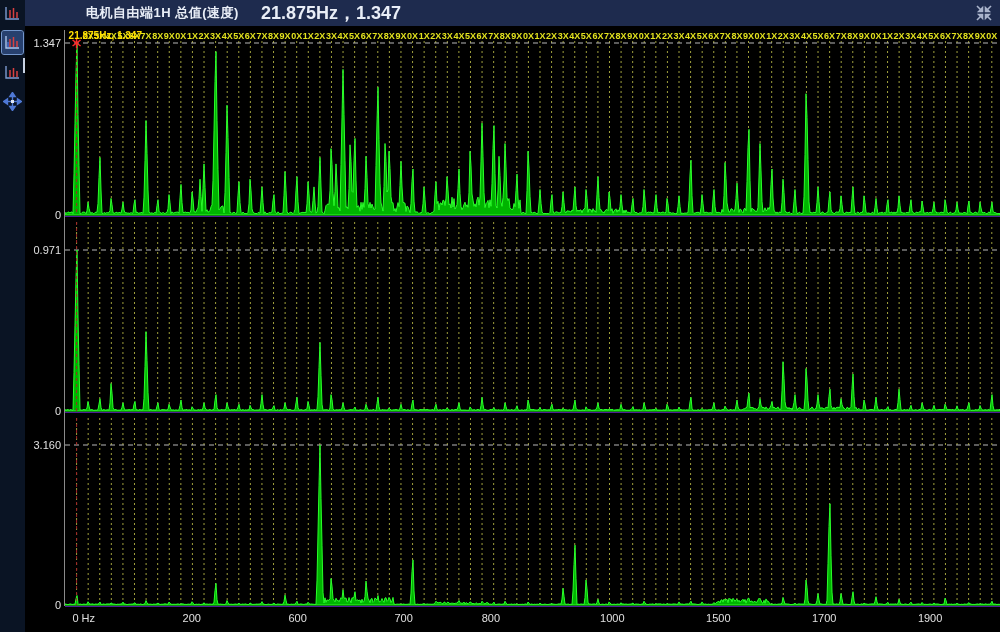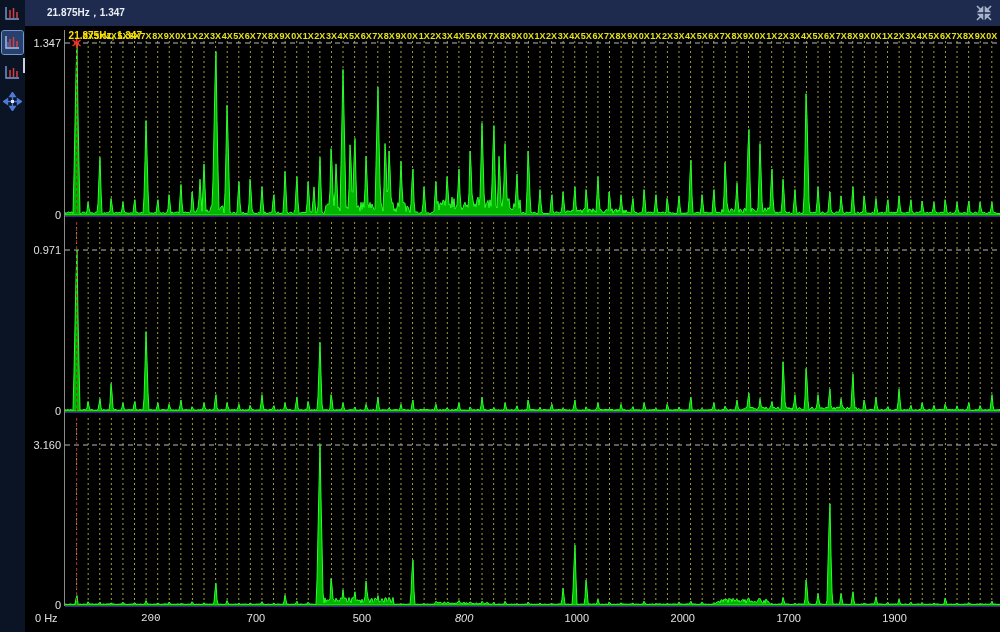--- a/index.html
+++ b/index.html
@@ -2,42 +2,43 @@
 <html><head>
 <meta charset="utf-8">
 <style>
   html,body{margin:0;padding:0;background:#000;}
   #app{position:relative;width:1000px;height:632px;background:#000;overflow:hidden;
        font-family:"Liberation Sans", sans-serif;}
   
   #titlebar{position:absolute;left:25px;top:0;width:975px;height:26px;background:#1e2b4e;
             display:flex;align-items:center;}
   #titlebar .title{color:#e9eef7;font-size:13px;font-weight:bold;margin-left:61px;letter-spacing:.5px;}
-  #titlebar .readout{color:#e9eef7;font-size:10px;font-weight:bold;margin-left:22px;}
+  #titlebar .readout{color:#e9eef7;font-size:18px;font-weight:bold;margin-left:22px;}
   #collapse-btn{position:absolute;right:7px;top:4px;width:18px;height:18px;cursor:pointer;}
   
   #sidebar{position:absolute;left:0;top:0;width:25px;height:632px;background:#0a1424;}
   .side-icon{position:absolute;left:2px;width:21px;height:23px;display:flex;align-items:center;
              justify-content:center;border-radius:2px;}
   .side-icon.selected{background:#27406e;outline:1px solid #7396cc;}
   #splitter{position:absolute;left:23px;top:58px;width:2px;height:15px;background:#c8d2e2;}
   
   #chart-area{position:absolute;left:25px;top:26px;width:975px;height:606px;background:#000;}
   .panel{position:absolute;left:40px;width:935px;border-bottom:1px solid #4c1d95;}
   .panel svg{display:block;}
   #axis-line{position:absolute;left:39px;top:4px;width:1px;height:576px;background:#8a8a8a;}
   .ylab{position:absolute;width:36px;text-align:right;color:#e0e0e0;font-size:11px;left:0;}
-  .xlab{position:absolute;top:586px;width:60px;text-align:left;color:#e0e0e0;font-size:11px;}
+  .xlab{position:absolute;top:586px;width:60px;text-align:right;color:#e0e0e0;font-size:11px;}
 </style>
 </head>
 <body>
 
 <div id="app">
 
   <div id="titlebar">
+    <span class="title">电机自由端1H 总值(速度)</span>
     <span class="readout">21.875Hz，1.347</span>
     <svg id="collapse-btn" viewBox="0 0 18 18">
       <g stroke="#aab4cc" stroke-width="1.6" fill="#aab4cc">
         <line x1="2" y1="2" x2="6.5" y2="6.5"></line>
           <polygon points="7.5,7.5 7.5,3.8 3.8,7.5"></polygon>
         <line x1="16" y1="2" x2="11.5" y2="6.5"></line>
           <polygon points="10.5,7.5 10.5,3.8 14.2,7.5"></polygon>
         <line x1="2" y1="16" x2="6.5" y2="11.5"></line>
           <polygon points="7.5,10.5 3.8,10.5 7.5,14.2"></polygon>
         <line x1="16" y1="16" x2="11.5" y2="11.5"></line>
@@ -454,23 +455,23 @@
             <line x1="926.8" y1="2" x2="926.8" y2="189"></line>
           </g>
           <line x1="0" x2="935" y1="29" y2="29" stroke="#b8b8b8" stroke-dasharray="5,4" stroke-width="1"></line>
           <path d="M0,189L0,188L1,188.1L2,188.5L3,188.6L4,188.3L5,187.9L6,188.1L7,188.4L8,188.4L9,188.1L10,188.2L11,182.8L12,179.5L13,187.4L14,188.5L15,187.9L16,188.3L17,188.5L18,188.2L19,188L20,188.3L21,188.3L22,188.1L23,185.7L24,187.4L25,188L26,188.2L27,187.9L28,187.9L29,188.5L30,188.1L31,188L32,188.2L33,188.1L34,187.4L35,186L36,188.3L37,188.4L38,188.1L39,187.9L40,188.5L41,188.1L42,187.9L43,188L44,187.9L45,188.1L46,186.8L47,187.7L48,187.9L49,188.2L50,188L51,188.6L52,188.3L53,188.1L54,188.4L55,188L56,188.1L57,187.7L58,186.1L59,188L60,187.9L61,188.3L62,188.6L63,188.4L64,188.2L65,188.2L66,188.2L67,188L68,188.1L69,187.4L70,186.7L71,188.1L72,188.6L73,187.9L74,188.6L75,188.1L76,187.9L77,188.6L78,188.4L79,188.1L80,187.5L81,184.5L82,186.9L83,188.2L84,188.1L85,188.3L86,188L87,188.6L88,188.2L89,188L90,188.3L91,188.1L92,187.8L93,187L94,187.9L95,188.4L96,188.4L97,188.1L98,188.4L99,187.9L100,187.9L101,187.9L102,188.3L103,188.1L104,186L105,187.3L106,188.2L107,188.3L108,188.3L109,188.2L110,188.3L111,188.3L112,188.1L113,187.9L114,188.2L115,188.4L116,187.8L117,187.9L118,187.9L119,188.2L120,188.5L121,188.2L122,188.6L123,187.9L124,188.4L125,188.1L126,188L127,185.7L128,186.9L129,188.5L130,188.6L131,188.1L132,188.3L133,188.4L134,188L135,188.5L136,188.6L137,188.1L138,188.2L139,186.7L140,188.1L141,188.2L142,187.9L143,188.3L144,188.2L145,188L146,188.2L147,188.3L148,188.1L149,186.2L150,174.5L151,167.4L152,183.7L153,188L154,188.4L155,188L156,188.2L157,188.3L158,188.3L159,188.5L160,188.4L161,187.7L162,184.5L163,186.7L164,188.1L165,188.5L166,188L167,188.4L168,188.3L169,188.3L170,188L171,188.1L172,188.3L173,188L174,187.1L175,188.2L176,188.4L177,188.2L178,188L179,188.4L180,187.9L181,188.1L182,188.4L183,188.5L184,188.4L185,186.9L186,187.7L187,188.2L188,188.5L189,188.2L190,188.4L191,188.1L192,188.1L193,188.2L194,188L195,188L196,187.6L197,185.6L198,187.8L199,188.2L200,188.5L201,188.5L202,188.6L203,188L204,188.2L205,188.5L206,188.3L207,188.5L208,187.7L209,187L210,188.2L211,188.6L212,188.2L213,187.9L214,188.3L215,188.1L216,188.4L217,188.3L218,188.1L219,185.6L220,179.1L221,184.2L222,188.5L223,187.9L224,188.5L225,188.4L226,188.2L227,188.1L228,188.5L229,188L230,188.4L231,186.8L232,185.2L233,188.2L234,188.5L235,188L236,188L237,188.1L238,188.4L239,188.4L240,188.2L241,187.9L242,188.1L243,186.2L244,187.4L245,188.3L246,187.9L247,188.2L248,188.1L249,188.4L250,188.3L251,188.4L252,164.1L253,117L254,69.9L255,29L256,82.2L257,129.2L258,176.3L259,187L260,181.8L261,186.4L262,183.8L263,184.5L264,184.1L265,182.8L266,162.5L267,170.1L268,182.5L269,184.2L270,185.9L271,182.2L272,184.5L273,184.2L274,185.8L275,183.8L276,181.7L277,182.7L278,173.8L279,182.1L280,182.4L281,181.9L282,186L283,185.5L284,181.5L285,184.3L286,186.8L287,181.7L288,182.3L289,181L290,175.7L291,184.7L292,183.7L293,184.4L294,184.7L295,183.9L296,187L297,183.2L298,186.3L299,185.2L300,180.6L301,165.1L302,175.2L303,182.2L304,184.2L305,186.7L306,183L307,182.4L308,186.4L309,185.4L310,181.9L311,183.1L312,184L313,179.5L314,185.7L315,185.8L316,184.8L317,182.5L318,184.9L319,186.3L320,182L321,181.7L322,185.4L323,184.3L324,181.4L325,183L326,186.5L327,185L328,181.4L329,188.1L330,188.3L331,188.5L332,187.9L333,188.4L334,188L335,188.3L336,187.9L337,188.5L338,188L339,188.1L340,188.4L341,188.3L342,188.3L343,188.2L344,188L345,188.5L346,177.1L347,155.7L348,143.9L349,174.9L350,188.2L351,188.5L352,188.2L353,188.1L354,188.6L355,188.2L356,188.4L357,188.3L358,187.9L359,187.7L360,188.4L361,188.1L362,188.2L363,187.9L364,188.5L365,187.9L366,188.5L367,188L368,188.4L369,187.9L370,186.9L371,185.2L372,186.4L373,186.7L374,186.8L375,186.4L376,186.4L377,187.6L378,187.8L379,186.1L380,186.2L381,187.9L382,186.6L383,186.1L384,186.9L385,187.8L386,187L387,187.4L388,187L389,187.7L390,187.3L391,187.2L392,187.1L393,186L394,184.5L395,186.6L396,187.4L397,187L398,187.5L399,186L400,188.1L401,186.6L402,187.2L403,187.8L404,186.8L405,186.1L406,186.2L407,187.8L408,187.2L409,188L410,187.8L411,186.7L412,187.6L413,188L414,187.5L415,187.7L416,187.7L417,185.2L418,186.4L419,187.5L420,188L421,186.8L422,186.8L423,186.7L424,188.3L425,188.1L426,188.2L427,188.4L428,187.2L429,186.1L430,188.4L431,188.5L432,188.3L433,188.1L434,188.1L435,188L436,188.4L437,188.2L438,188.1L439,188L440,185.2L441,187L442,188.3L443,188.5L444,188.2L445,188.4L446,188.1L447,188L448,188.6L449,188L450,188.2L451,188.4L452,187.8L453,188.5L454,188.6L455,188.2L456,188.5L457,188.2L458,188.3L459,188.5L460,187.9L461,188.1L462,188.4L463,186L464,187.1L465,188.5L466,188.1L467,188L468,188.5L469,188.3L470,188.1L471,188.6L472,187.9L473,188.5L474,188.2L475,187L476,188.3L477,188.3L478,188.5L479,188.2L480,188.1L481,188.3L482,188.5L483,188.4L484,188.4L485,188L486,188.1L487,187.6L488,188.3L489,188L490,188.5L491,188.2L492,188.5L493,187.9L494,188L495,187.9L496,188L497,183.1L498,172.3L499,180.2L500,188.1L501,188.2L502,188.4L503,187.9L504,188.3L505,188.6L506,188L507,188.6L508,174.9L509,148.6L510,129.1L511,162.3L512,188.5L513,188L514,188.4L515,188.3L516,187.9L517,188.2L518,188.2L519,188.5L520,181.6L521,164L522,172.9L523,186.2L524,188.2L525,187.9L526,188.3L527,188.2L528,188L529,188L530,187.9L531,188.6L532,186.4L533,183.3L534,187L535,188.6L536,188.4L537,188.2L538,188.1L539,188.5L540,188.4L541,187.9L542,188.3L543,188.6L544,185.9L545,186.9L546,188.2L547,188.4L548,188.3L549,188.2L550,188.2L551,188.6L552,187.9L553,188.2L554,188.2L555,188.2L556,186.7L557,188L558,187.9L559,188.1L560,188.3L561,187.9L562,188.3L563,188.3L564,188.2L565,188.1L566,188L567,187.8L568,186.9L569,188.5L570,188.3L571,187.9L572,188.2L573,188.1L574,188.2L575,188.6L576,188.2L577,188.1L578,187.9L579,185.2L580,186.9L581,188.1L582,188.4L583,188.5L584,188.4L585,187.9L586,188.4L587,187.9L588,188L589,188.4L590,188.4L591,187.7L592,188.1L593,187.9L594,187.9L595,187.9L596,187.9L597,188.5L598,188.1L599,188L600,188.4L601,188.4L602,187.6L603,188.1L604,188.1L605,188.1L606,188.3L607,188.2L608,188L609,187.9L610,188.1L611,188L612,188.5L613,187.8L614,185.9L615,187.8L616,188.1L617,188.1L618,188.1L619,188.5L620,188.1L621,188L622,187.9L623,187.9L624,188.2L625,186.6L626,185.2L627,187.9L628,187.9L629,188L630,188L631,188.2L632,188.4L633,188.5L634,188.4L635,188L636,188.1L637,185.9L638,187.5L639,188.4L640,188L641,188.1L642,188.5L643,188.2L644,188.1L645,188.6L646,188L647,188.6L648,187.7L649,186.5L650,187.9L651,186.8L652,186.2L653,185.7L654,185.2L655,187L656,184L657,183.8L658,186.2L659,183.1L660,184.5L661,183.6L662,183.3L663,186.7L664,182.2L665,183.4L666,183L667,185.9L668,182.3L669,183.7L670,185.4L671,183.9L672,183.2L673,185.7L674,184.2L675,186.2L676,185.1L677,184.3L678,183.2L679,185.7L680,183.4L681,187.2L682,184.4L683,182.3L684,182.2L685,185.8L686,185.2L687,185L688,186.7L689,185.4L690,185.6L691,186.3L692,186.2L693,184L694,182.2L695,183.3L696,184.2L697,186.8L698,187.2L699,184.3L700,187.3L701,182.9L702,185.1L703,185.1L704,186.3L705,187.9L706,188.3L707,187.8L708,188.3L709,188.5L710,188L711,188.4L712,188.4L713,188.1L714,188.1L715,188L716,188L717,187.1L718,181.4L719,184.7L720,188L721,187.9L722,188L723,188.1L724,188.1L725,188.5L726,188.6L727,188.5L728,188.3L729,188.1L730,187.1L731,188.2L732,188.5L733,188L734,187.9L735,188L736,188.1L737,188L738,188.1L739,188.4L740,183.1L741,164L742,171.4L743,184.7L744,187.9L745,188L746,188.1L747,188.4L748,188.4L749,188.5L750,188.4L751,188L752,184.4L753,177.6L754,184L755,188L756,187.9L757,188.1L758,188.4L759,188.3L760,188.3L761,188.5L762,184.3L763,147.3L764,110.4L765,87.8L766,139.2L767,176.1L768,188.1L769,187.9L770,188.4L771,188L772,187.9L773,188.4L774,188.3L775,185.5L776,177.6L777,182.9L778,188.2L779,188.4L780,188.3L781,188.1L782,188.4L783,188.4L784,188.6L785,188.4L786,188.3L787,181.7L788,175.7L789,185L790,188.4L791,188.3L792,188.3L793,188L794,188.5L795,188.6L796,188L797,187.9L798,188.5L799,187L800,187.8L801,188.1L802,188L803,188.5L804,188.2L805,188.1L806,188L807,187.9L808,187.9L809,188.2L810,185.3L811,180.7L812,185.8L813,188.5L814,187.9L815,187.9L816,188.1L817,188L818,188.3L819,188.5L820,188.3L821,188.1L822,187.2L823,186.3L824,188.5L825,188.1L826,188L827,188.2L828,188L829,188.2L830,188L831,187.9L832,188.5L833,187.1L834,183.3L835,186.3L836,188.3L837,188L838,188.5L839,188.4L840,187.9L841,188.1L842,188.3L843,188.6L844,188.2L845,187.3L846,186.1L847,188L848,188.5L849,188.3L850,188.4L851,188.2L852,188.1L853,188L854,187.9L855,188.3L856,188.2L857,186.4L858,187.5L859,188.5L860,188.2L861,188.4L862,188.4L863,188.4L864,188.2L865,188L866,188.2L867,188.5L868,188L869,186.9L870,188.2L871,187.9L872,188.1L873,187.9L874,188.3L875,188.4L876,188.6L877,188.5L878,188.1L879,188.1L880,182.2L881,184.4L882,188.4L883,188.6L884,187.9L885,188.4L886,188.1L887,188.1L888,188.6L889,188L890,188.3L891,188.1L892,187.1L893,188.2L894,188.1L895,188.6L896,188.3L897,188.2L898,188.6L899,188L900,188.1L901,188.2L902,188.2L903,187.5L904,186.6L905,188L906,187.9L907,188.6L908,188.2L909,188.5L910,188.3L911,188.3L912,187.9L913,188.1L914,188.3L915,187.8L916,188.1L917,188L918,188.1L919,188.5L920,188L921,187.9L922,188.4L923,188.2L924,188.2L925,188.2L926,187.1L927,185.2L928,188L929,188.3L930,187.9L931,188.3L932,188.5L933,188.3L934,188.3L935,188.4L935,189Z" fill="#00b400" stroke="#2aff2a" stroke-width="1"></path>
           <line x1="11.584999999999999" y1="2" x2="11.584999999999999" y2="189" stroke="#a02828" stroke-width="1" stroke-dasharray="3,3"></line>
         </svg>
     </div>
 
     <div id="xaxis">
         <span class="xlab" style="left: 10px;">0 Hz</span>
-        <span class="xlab" style="left: 115.92px; font-family: Liberation Mono, monospace;">200</span>
-        <span class="xlab" style="left: 221.84px;">700</span>
-        <span class="xlab" style="left: 327.76px;">500</span>
-        <span class="xlab" style="left: 430px; font-style: italic;">800</span>
+        <span class="xlab" style="left: 115.92px;">200</span>
+        <span class="xlab" style="left: 221.84px;">600</span>
+        <span class="xlab" style="left: 327.76px;">700</span>
+        <span class="xlab" style="left: 415px;">800</span>
         <span class="xlab" style="left: 539.6px;">1000</span>
-        <span class="xlab" style="left: 645.52px;">2000</span>
+        <span class="xlab" style="left: 645.52px;">1500</span>
         <span class="xlab" style="left: 751.44px;">1700</span>
         <span class="xlab" style="left: 857.36px;">1900</span>
       </div>
   </div>
 </div>
 
 </body></html>

